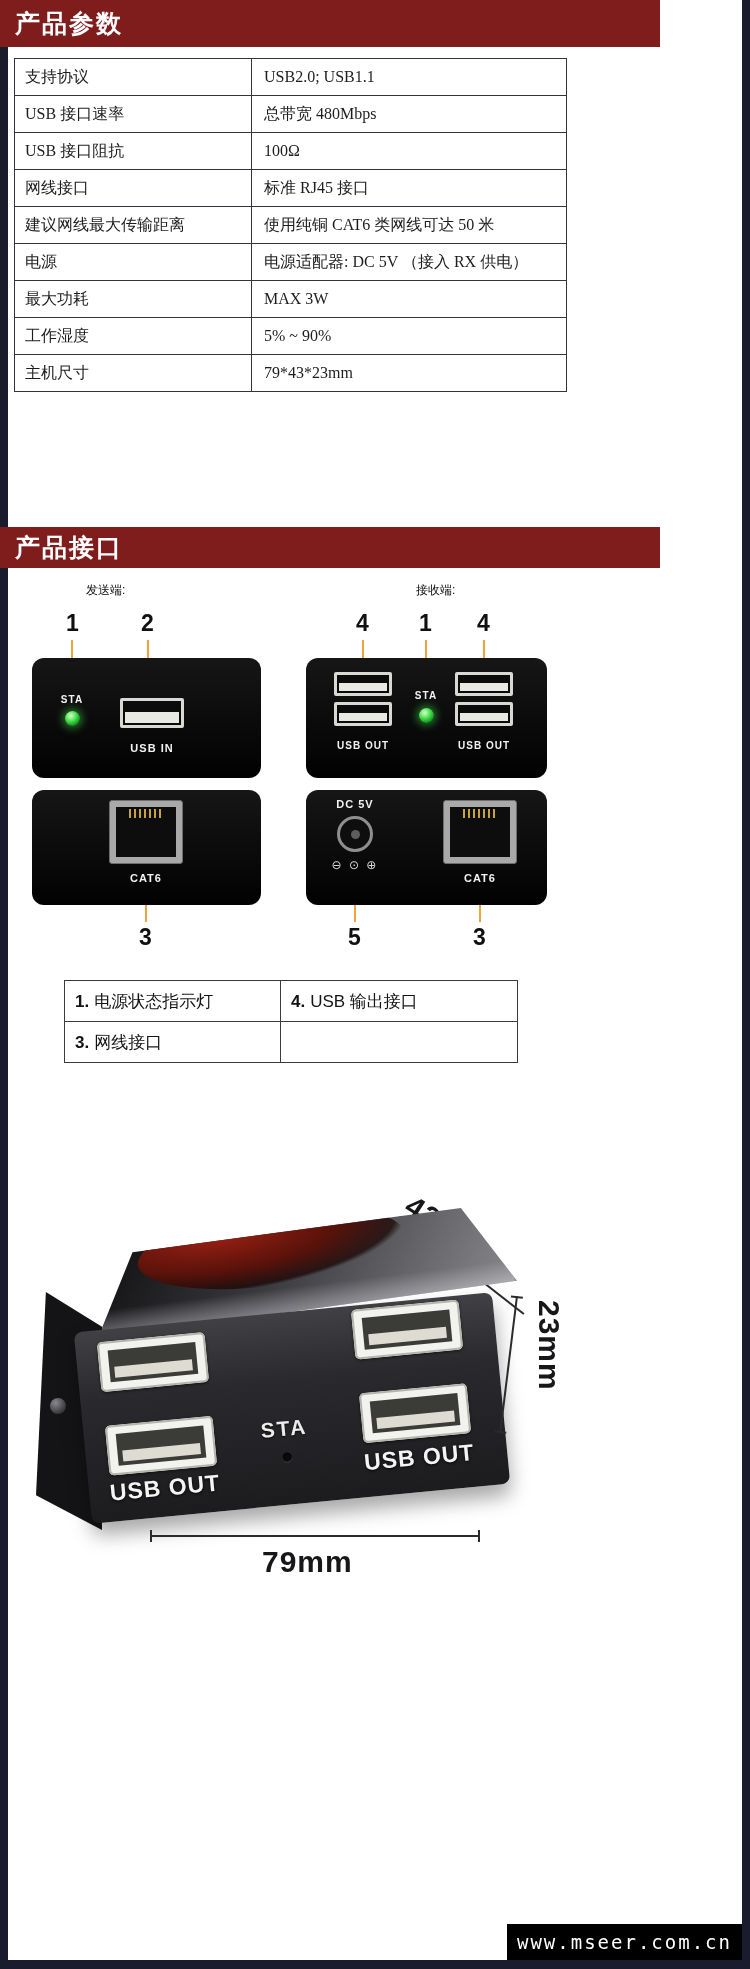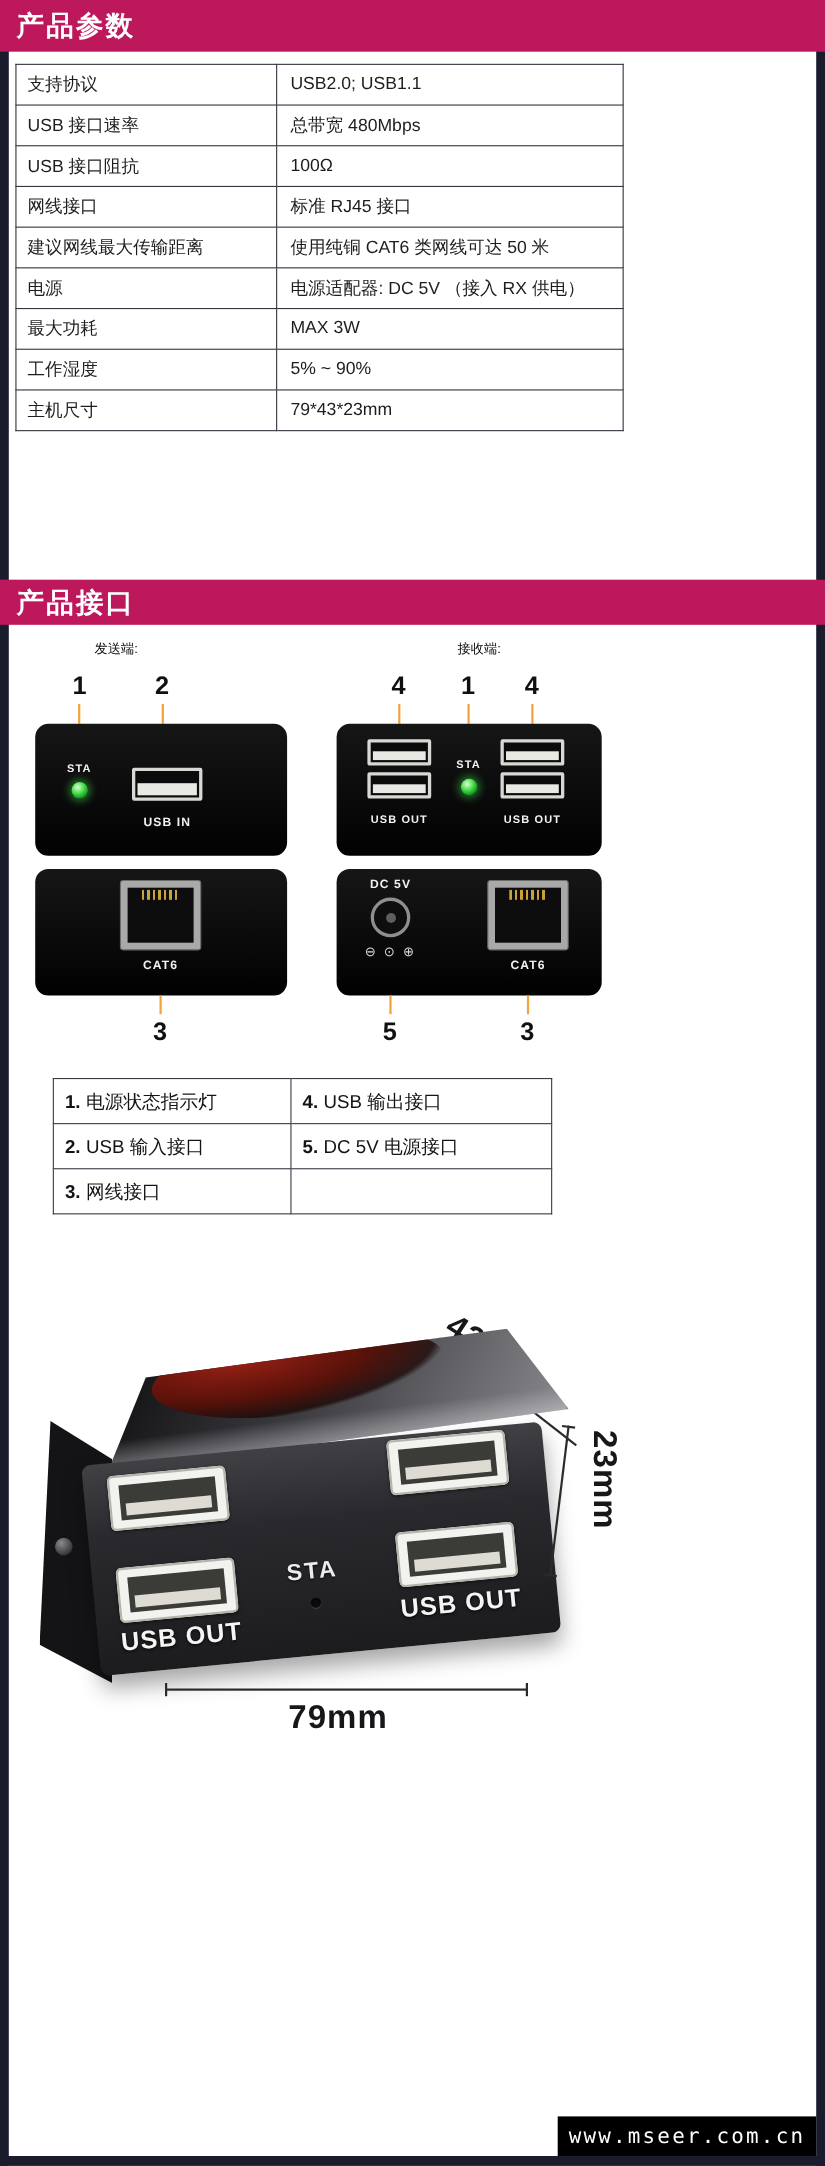--- a/index.html
+++ b/index.html
@@ -7,28 +7,28 @@
   body { font-family:"Liberation Sans","DejaVu Sans",sans-serif; }
   .page { position:relative; width:750px; height:1969px; background:#fff; overflow:hidden; }
 
   
   .frame { position:absolute; background:#1a1c2e; }
   .frame.left { left:0; top:0; width:8px; height:1969px; }
   .frame.right { right:0; top:0; width:8px; height:1969px; }
   .frame.bottom { left:0; bottom:0; width:750px; height:9px; }
 
   
-  .section-header { position:absolute; left:0; width:750px; background:#be185d; color:#fff;
+  .section-header { position:absolute; left:0; width:660px; background:#7f1d1d; color:#fff;
     display:flex; align-items:center; padding-left:15px;font-family:Liberation Mono, monospace; }
   .section-header span { font-size:25px; font-weight:bold; letter-spacing:2px; }
   #hdr-params { top:0; height:47px; }
   #hdr-ports { top:527px; height:41px;text-align:right; }
 
   
-  .spec-table { position:absolute; left:14px; top:58px; width:553px; border-collapse:collapse; }
+  .spec-table { position:absolute; left:14px; top:58px; width:553px; border-collapse:collapse;font-family:Liberation Serif, serif; }
   .spec-table td { border:1px solid #33343e; height:37px; font-size:16px; color:#1d1d20; vertical-align:middle; }
   .spec-table td.k { width:237px; padding-left:10px; }
   .spec-table td.v { padding-left:12px; }
 
   
   .zone-label { position:absolute; font-size:12px; color:#0c0c0c; }
   .num { position:absolute; font-size:23px; font-weight:bold; color:#101010; }
   .oline { position:absolute; width:2px; background:#f2a23b; }
   .panel { position:absolute; background:linear-gradient(180deg,#161616,#010101); border-radius:12px; }
   .wlabel { position:absolute; color:#f2f2f2; font-weight:bold; font-size:11px; text-align:center; letter-spacing:1px; }
@@ -40,21 +40,21 @@
   .rj45 { position:absolute; background:#a9a9a9; border-radius:3px; border:1px solid #6d6d6d; }
   .rj45-in { position:absolute; inset:6px; background:#0d0d0d; }
   .rj45-in::before { content:""; position:absolute; left:22%; width:56%; top:2px; height:9px;
     background:repeating-linear-gradient(90deg,#c9a33a 0 2px, transparent 2px 5px); }
   .dcjack { position:absolute; width:36px; height:36px; border-radius:50%; background:#0e0e0e; border:3px solid #8f8f8f; }
   .dcjack::after { content:""; position:absolute; left:50%; top:50%; width:9px; height:9px; margin:-4.5px 0 0 -4.5px;
     border-radius:50%; background:#5e5e5e; }
   .polarity { position:absolute; color:#d8d8d8; font-size:12px; text-align:center; letter-spacing:2px; }
 
   
-  .legend-table { position:absolute; left:48px; top:980px; width:454px; border-collapse:collapse; }
+  .legend-table { position:absolute; left:64px; top:980px; width:454px; border-collapse:collapse; }
   .legend-table td { border:1px solid #3a3a44; height:41px; font-size:17px; color:#141416; padding-left:10px; vertical-align:middle; }
   .legend-table td.c1 { width:216px; }
   .legend-table b { margin-right:5px; }
 
   
   .top-face { position:absolute; left:85px; top:1208px; width:432px; height:130px;
     clip-path:polygon(11% 34%, 87% 0%, 100% 56%, 3% 100%);
     background:linear-gradient(115deg,#0e0e10 5%, #3b3b40 45%, #8a8a8e 95%); }
   .swoosh { position:absolute; left:12%; top:2%; width:62%; height:58%; border-radius:50%;
     background:radial-gradient(ellipse at 30% 25%, #9a2014 0%, #58120a 45%, rgba(25,5,3,.75) 68%, rgba(0,0,0,0) 72%);
@@ -207,24 +207,20 @@
   <div class="num" style="left:348px; top:924px;">5</div>
   <div class="num" style="left:473px; top:924px;">3</div>
 
   <table class="legend-table">
     <tbody>
       <tr>
         <td class="c1"><b>1.</b><span>电源状态指示灯</span></td>
         <td><b>4.</b><span>USB 输出接口</span></td>
       </tr>
       <tr>
-        <td class="c1"><b>2.</b><span>USB 输入接口</span></td>
-        <td><b>5.</b><span>DC 5V 电源接口</span></td>
-      </tr>
-      <tr>
         <td class="c1"><b>3.</b><span>网线接口</span></td>
         <td><b></b><span></span></td>
       </tr>
     </tbody>
   </table>
 
   <div class="dim-line" style="left:400px; top:1216px; width:158px; height:2px; transform:rotate(38deg); transform-origin:left top;"></div>
   <div class="dim" style="left:408px; top:1186px; transform:rotate(33deg); transform-origin:left center;">43mm</div>
 
   <div class="top-face">

